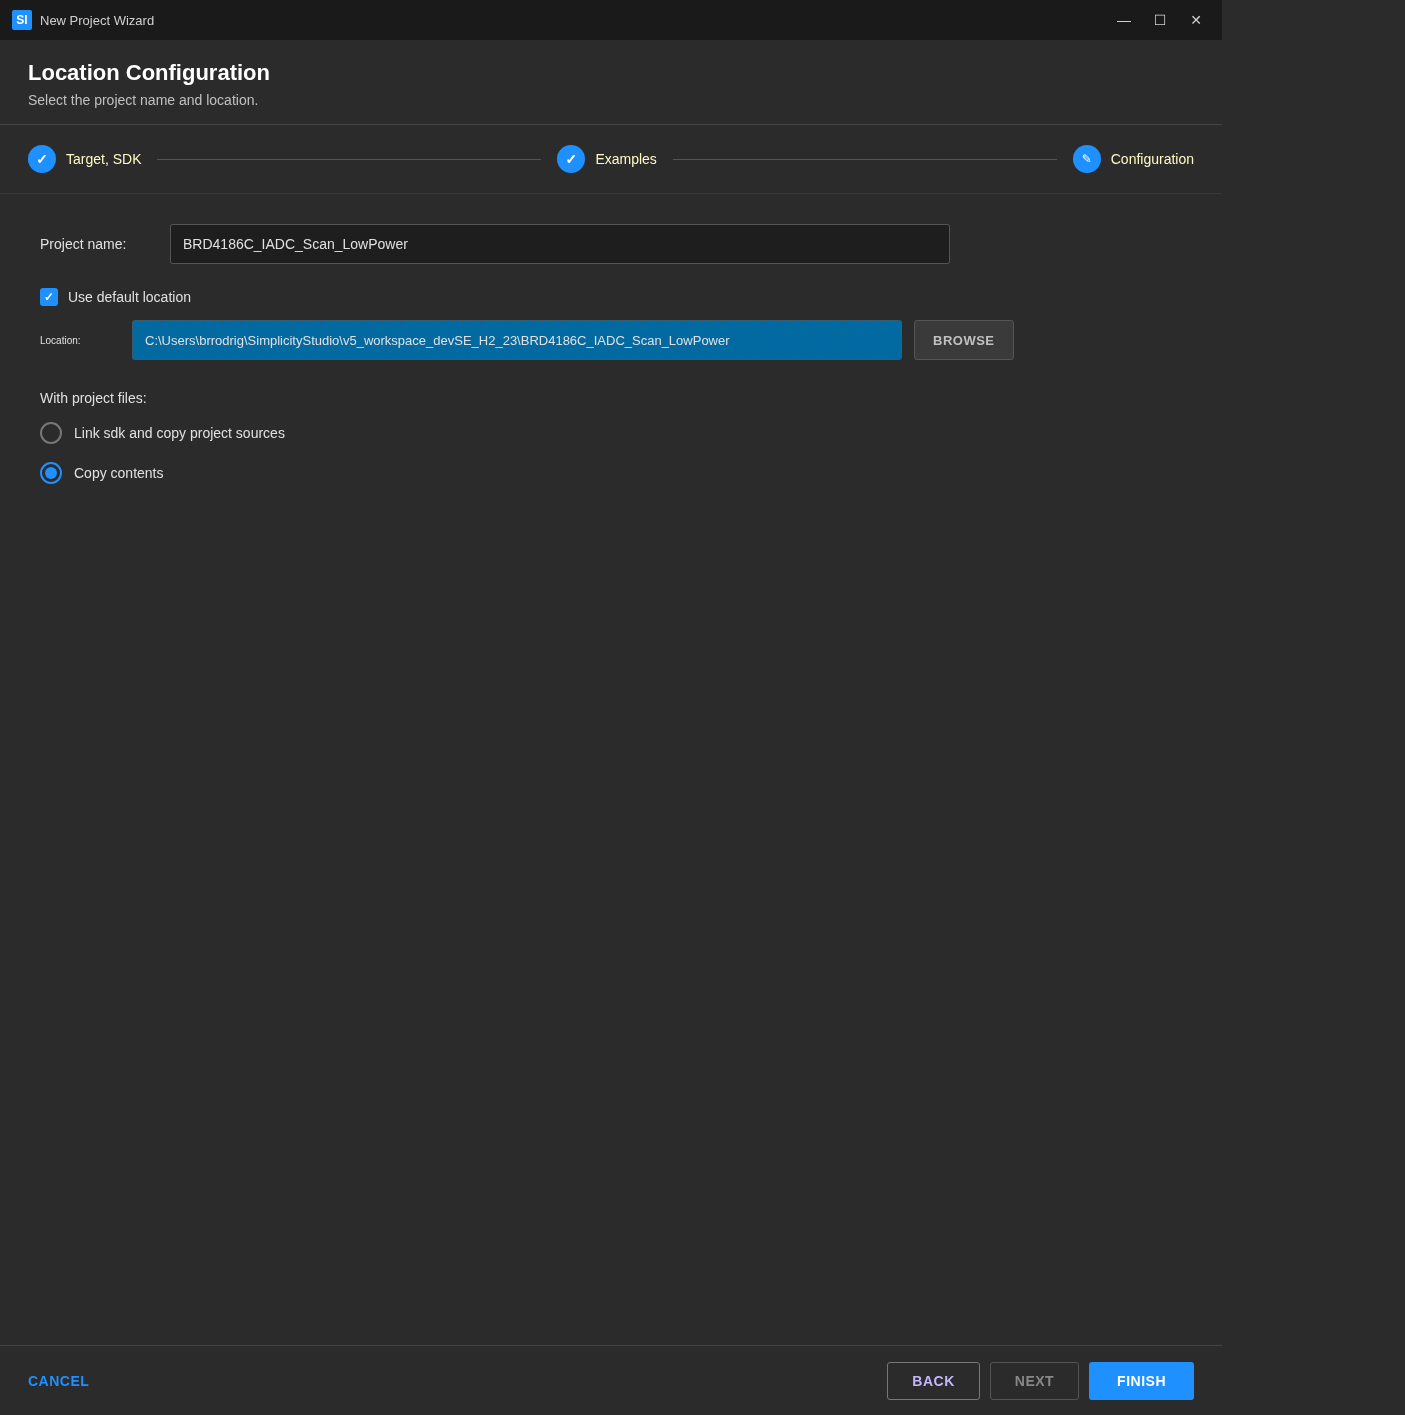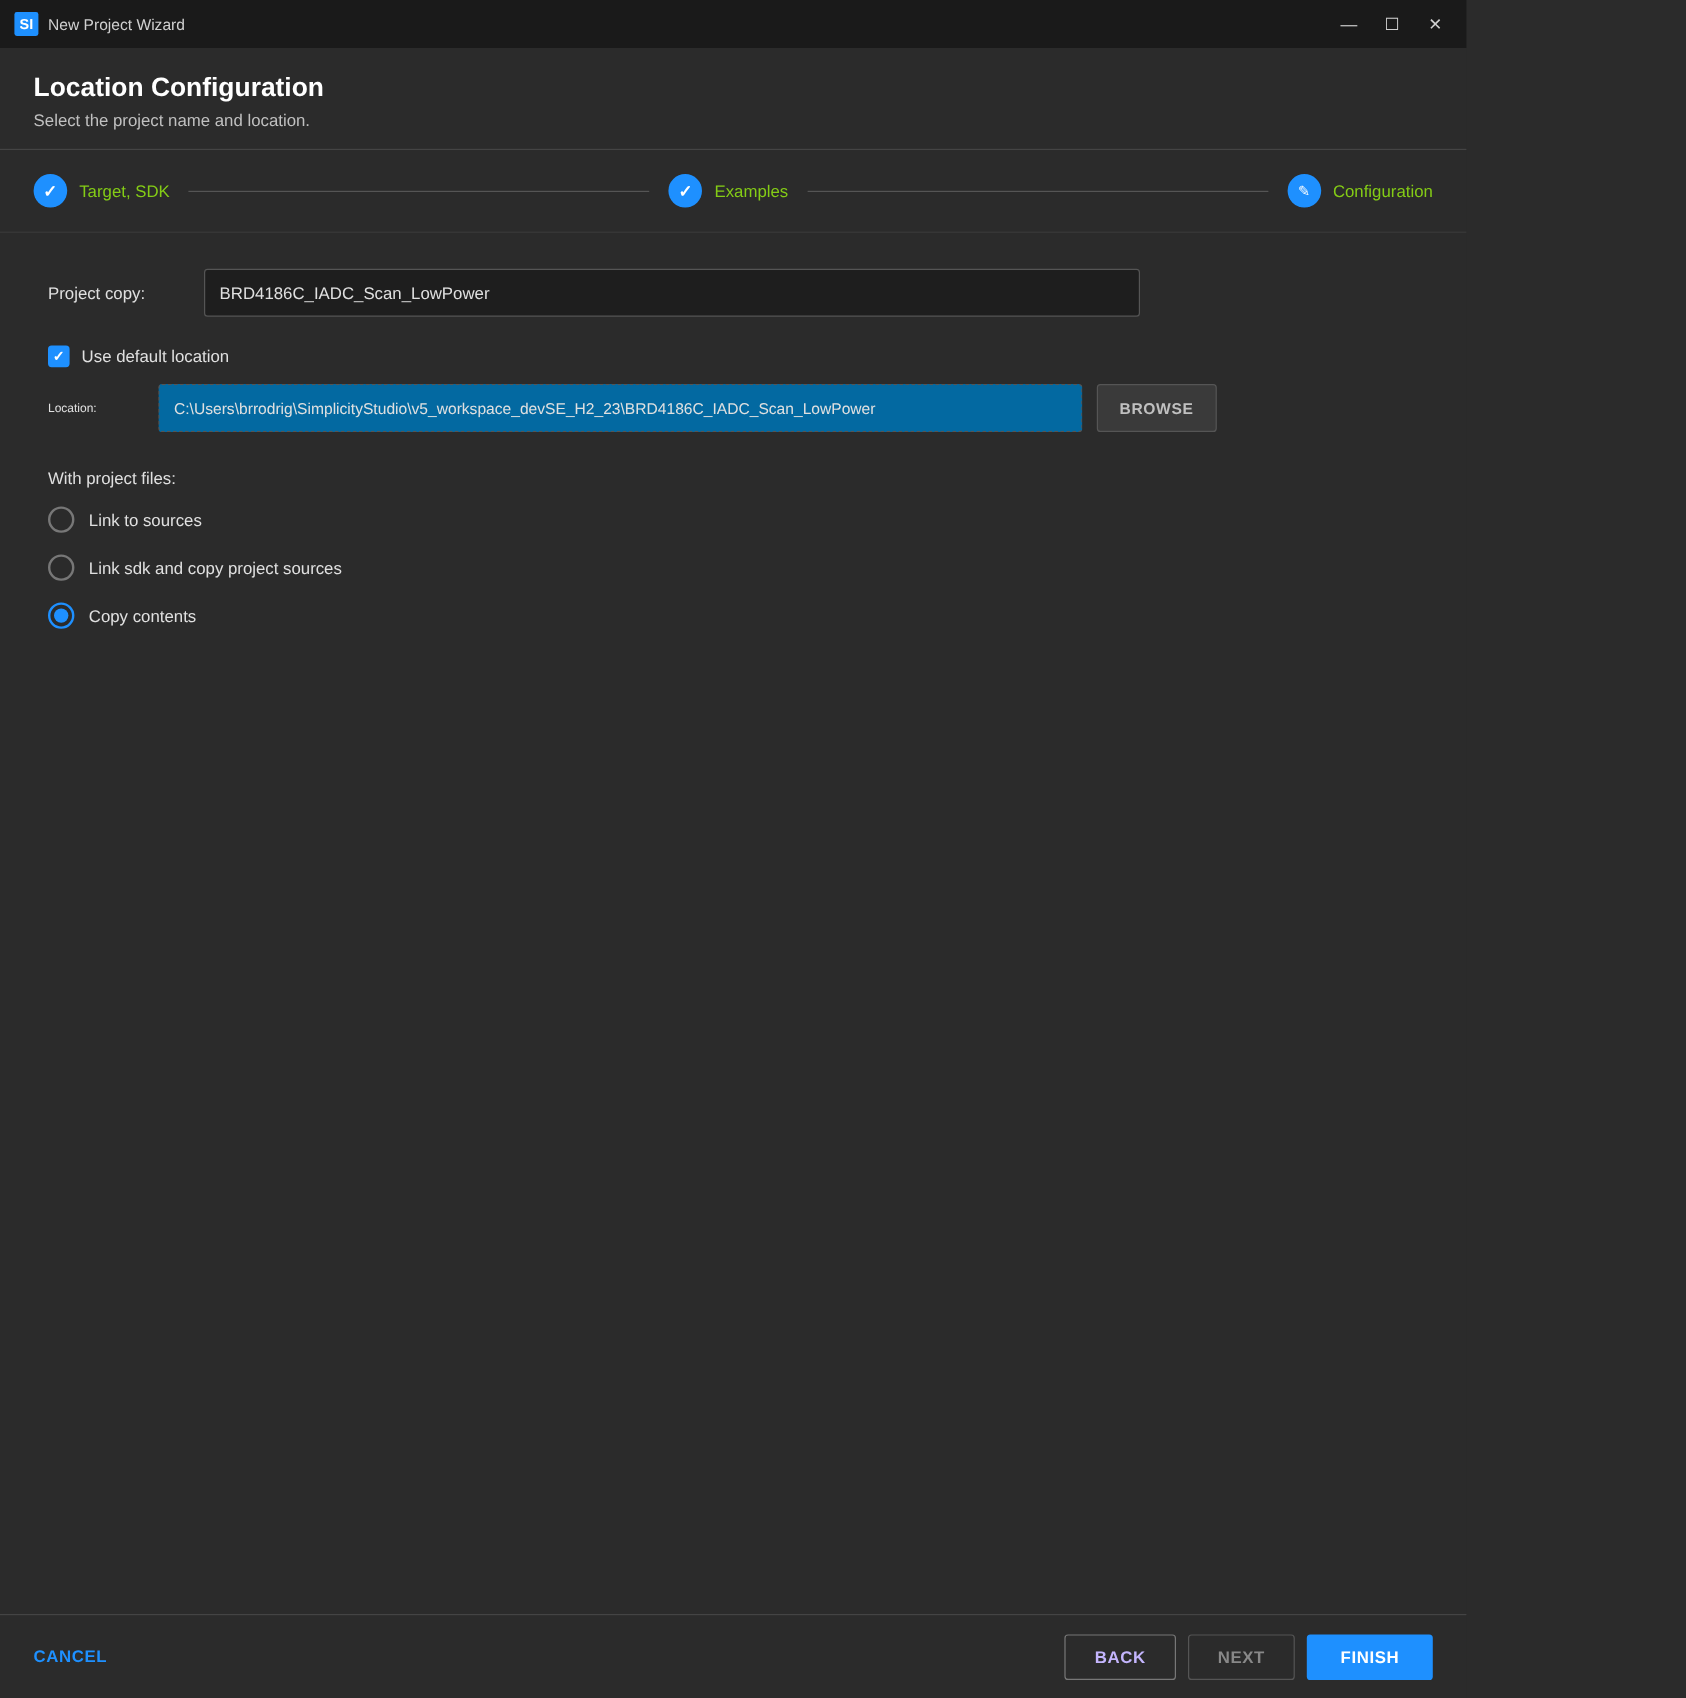--- a/index.html
+++ b/index.html
@@ -129,21 +129,21 @@
       font-weight: bold;
     }
 
     .step-pen {
       color: white;
       font-size: 12px;
     }
 
     .step-label {
       font-size: 14px;
-      color: #84cc16;
+      color: #fef9c3;
       white-space: nowrap;
     }
 
     .step-line {
       flex: 1;
       height: 1px;
       background: #555;
       margin: 0 16px;
     }
 
@@ -410,44 +410,39 @@
       <div class="step-circle active-pen">
         <span class="step-pen">✎</span>
       </div>
       <span class="step-label">Configuration</span>
     </div>
   </div>
 
   <div class="content">
 
     <div class="form-row">
-      <label class="form-label">Project copy:</label>
+      <label class="form-label">Project name:</label>
       <input class="form-input" type="text" value="BRD4186C_IADC_Scan_LowPower" style="">
     </div>
 
     <div class="checkbox-row" style="margin-left: 0; margin-bottom: 14px;">
       <div class="checkbox-custom">
         <span class="checkbox-checkmark">✓</span>
       </div>
       <span class="checkbox-label">Use default location</span>
     </div>
 
     <div class="location-row">
       <label class="location-label">Location:</label>
       <input class="location-input" type="text" value="C:\Users\brrodrig\SimplicityStudio\v5_workspace_devSE_H2_23\BRD4186C_IADC_Scan_LowPower" style="">
       <button class="browse-btn">BROWSE</button>
     </div>
 
     <div class="project-files-label">With project files:</div>
 
-    <div class="radio-option">
-      <div class="radio-outer">
-      </div>
-      <span class="radio-label">Link to sources</span>
-    </div>
 
     <div class="radio-option">
       <div class="radio-outer">
       </div>
       <span class="radio-label">Link sdk and copy project sources</span>
     </div>
 
     <div class="radio-option">
       <div class="radio-outer selected">
         <div class="radio-inner"></div>

